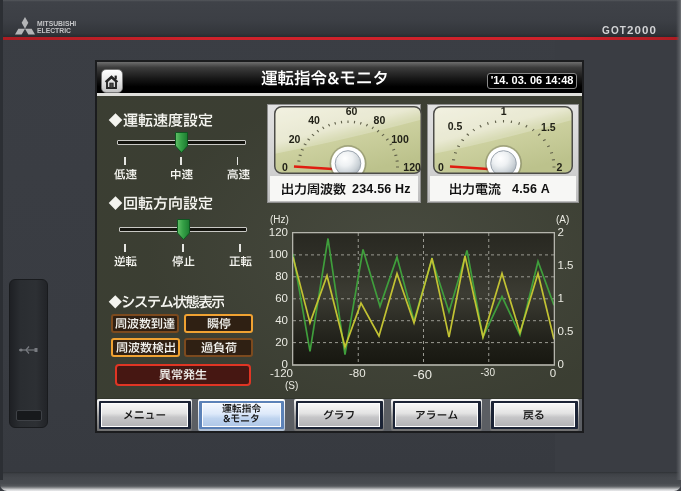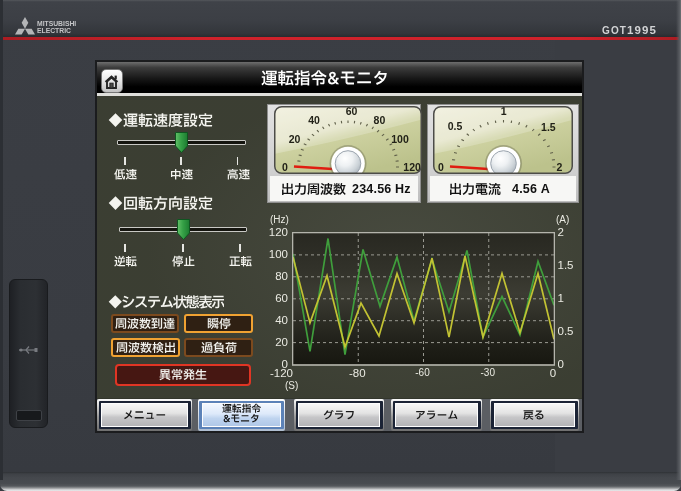--- a/index.html
+++ b/index.html
@@ -10,21 +10,21 @@
 <div id="device">
 <div class="abs" style="left:0;top:0;width:681px;height:37px;background:linear-gradient(180deg,#54575c 0%,#3f4248 5%,#3c3f45 55%,#33363b 90%,#282b2f 100%)"></div>
 <div class="abs" style="left:0;top:37px;width:681px;height:2.5px;background:linear-gradient(90deg,#aa1c22,#cf222b 30%,#cf222b 85%,#aa1c22)"></div>
 <div class="abs" style="left:0;top:472px;width:681px;height:19px;background:linear-gradient(180deg,#2e3135 0%,#3e4146 10%,#45484d 30%,#484b50 60%,#55585c 74%,#909295 84%,#d4d5d7 93%,#e8e9eb 100%);border-radius:0 0 7px 7px"></div>
 <div class="abs" style="left:0;top:0;width:2.5px;height:480px;background:#2c2f34"></div>
 <div class="abs" style="left:676px;top:0;width:5px;height:480px;background:linear-gradient(90deg,rgba(70,73,78,0),#595c61 70%,#6e7175)"></div>
 <svg class="abs" style="left:14.5px;top:15.5px" width="20" height="19.5" viewBox="0 0 348 301.4">
       <path d="M173.9,0l-58,100.4L174,200.9l58-100.4L173.9,0z M0,301.4l58-100.4h116l-58,100.4H0z M231.9,301.4l-58-100.4h116l58,100.4H231.9z" fill="#b4b5b7"></path>
     </svg>
 <div class="abs" style="left:37px;top:19.5px;font-size:7.9px;font-weight:bold;color:#c4c5c7;letter-spacing:0;line-height:7.9px;transform:scaleX(0.86);transform-origin:0 0">MITSUBISHI<br>ELECTRIC</div>
-<div class="abs" style="left:602px;top:24px;font-size:10px;font-weight:bold;color:#d2d3d5;letter-spacing:1.1px">GOT<span style="font-size:11.5px">1995</span></div>
+<div class="abs" style="left:602px;top:24px;font-size:10px;font-weight:bold;color:#d2d3d5;letter-spacing:1.1px">GOT<span style="font-size:11.5px">2000</span></div>
 <div class="abs" style="left:9px;top:279px;width:37px;height:147px;background:linear-gradient(90deg,#1e2024,#2a2d31 28%,#2d3034 70%,#222428);border-radius:6px;border:1px solid #191b1e">
 <svg class="abs" style="left:7px;top:63px" width="22" height="14" viewBox="0 0 20 14">
         <g stroke="#787b80" stroke-width="1.2" fill="none">
           <line x1="1" y1="7" x2="17" y2="7"></line>
           <line x1="8" y1="7" x2="11" y2="3.5"></line>
           <line x1="8" y1="7" x2="11" y2="10.5"></line>
         </g>
         <circle cx="3" cy="7" r="1.6" fill="#787b80"></circle>
         <rect x="16.5" y="5" width="3" height="4" fill="#787b80"></rect>
       </svg>
@@ -40,20 +40,21 @@
 <path d="M7.5 2.2 L14.2 8.2 L13 9.6 L7.5 4.7 L2 9.6 L0.8 8.2 Z" fill="#252525"></path>
 <rect x="10.6" y="2.6" width="2.2" height="3.6" fill="#252525"></rect>
 <path d="M3 8.5 L7.5 4.5 L12 8.5 V15 H3 Z" fill="none" stroke="#252525" stroke-width="1.9"></path>
 <rect x="5.9" y="10.2" width="3.2" height="4.8" fill="#4a4a48"></rect>
 <rect x="5.9" y="10.2" width="3.2" height="4.8" fill="none" stroke="#252525" stroke-width="1"></rect>
 </svg>
 </div>
 <svg style="position:absolute;left:164.1px;top:6.9px;" width="127.9" height="21.4" viewBox="0 0 127.9 21.4">
         <path transform="translate(0,15.18)" d="M3.333 -9.2235Q2.244 -11.1045 0.8250000000000001 -12.688500000000001L2.2275 -13.728000000000002Q3.6465 -12.1605 4.785 -10.263ZM9.504000000000001 -9.6525H6.1215V-10.296000000000001H4.95V-13.398000000000001H15.7245V-10.296000000000001H14.602500000000001V-9.6525H11.055V-8.9925H15.015V-4.0095H11.055V-3.2835H15.7245V-1.947H11.121V-0.9405H9.438V-1.947H5.0655V-3.2835H9.504000000000001V-4.0095H5.6595V-8.9925H9.504000000000001ZM14.041500000000001 -10.989V-11.979000000000001H6.5835V-10.989H9.471V-11.649000000000001H11.088000000000001V-10.989ZM16.038 -0.6435000000000001 15.7575 0.99H7.705500000000001Q5.5440000000000005 0.99 4.47975 0.32175Q3.4155 -0.34650000000000003 3.366 -1.5345H3.2175000000000002Q3.201 -0.528 2.66475 0.12375000000000003Q2.1285000000000003 0.7755000000000001 1.056 1.221L0.495 -0.47850000000000004Q1.221 -0.759 1.62525 -1.0642500000000001Q2.0295 -1.3695000000000002 2.2110000000000003 -1.8232500000000003Q2.3925 -2.277 2.3925 -3.003V-6.319500000000001H0.726V-7.953H4.125V-2.9865Q4.125 -1.7655 5.016 -1.2045000000000001Q5.907 -0.6435000000000001 7.705500000000001 -0.6435000000000001ZM9.504000000000001 -7.0785V-7.8045H7.2765V-7.0785ZM13.365 -7.0785V-7.8045H11.055V-7.0785ZM7.2765 -5.973V-5.214H9.504000000000001V-5.973ZM11.055 -5.973V-5.214H13.365V-5.973Z M21.5985 -2.2935000000000003H24.5685V-0.792H21.5985V1.3035H20.014499999999998V-0.792H17.110500000000002V-2.2935000000000003H20.014499999999998V-3.399H17.49V-9.9495H20.014499999999998V-10.9395H17.16V-12.408000000000001H20.014499999999998V-13.8435H21.5985V-12.408000000000001H24.486V-10.9395H21.5985V-9.9495H24.123V-3.399H21.5985ZM25.2285 -13.101H31.68V-11.4345H25.2285ZM20.097 -8.6295H18.9585V-7.359H20.097ZM22.6875 -7.359V-8.6295H21.483V-7.359ZM30.9705 1.2870000000000001Q30.9045 1.0395 30.640500000000003 0.0825Q28.116 0.6435000000000001 24.436500000000002 1.0725L24.1725 -0.7095L24.552 -0.7425Q25.014000000000003 -0.7755000000000001 25.261499999999998 -0.8085Q26.0865 -3.9765 26.631 -6.930000000000001H24.651V-8.6295H32.2575V-6.930000000000001H28.347Q27.7035 -3.6630000000000003 27.060000000000002 -0.99Q28.5945 -1.1715 30.195 -1.419Q29.6175 -3.399 29.073 -4.785L30.5745 -5.412Q31.614 -2.7885 32.554500000000004 0.6435000000000001ZM18.9585 -6.0555V-4.752000000000001H20.097V-6.0555ZM21.483 -6.0555V-4.752000000000001H22.6875V-6.0555Z M39.336 -5.4285000000000005Q38.4945 -5.0985000000000005 37.455 -4.7685V-0.5940000000000001Q37.455 0.34650000000000003 37.092 0.71775Q36.729 1.089 35.772 1.089H34.3365L33.8415 -0.66H35.805V-4.29Q34.8975 -4.0425 33.7755 -3.8280000000000003L33.528 -5.511Q34.7985 -5.758500000000001 35.805 -6.0225V-9.471H33.7425V-11.121H35.805V-13.8435H37.455V-11.121H39.1545V-9.471H37.455V-6.468Q38.577 -6.831 39.1215 -7.029ZM47.124 -10.989 48.708 -10.56V-9.3225Q48.708 -8.448 48.336749999999995 -8.085Q47.9655 -7.722 47.025 -7.722H41.547Q40.5405 -7.722 40.128 -8.134500000000001Q39.7155 -8.547 39.7155 -9.5535V-13.8435H41.4315V-12.177000000000001Q45.0615 -12.5565 47.6025 -13.365L48.444 -11.9625Q45.408 -11.1045 41.4315 -10.659V-9.8505Q41.4315 -9.4875 41.53875 -9.38025Q41.646 -9.273 42.009 -9.273H47.124ZM41.481 1.3035H39.8475V-6.6825H48.213V1.3035H46.5465V0.5115000000000001H41.481ZM46.5465 -3.8445V-5.197500000000001H41.481V-3.8445ZM41.481 -2.442V-0.9735H46.5465V-2.442Z M58.674 -13.8435Q59.3835 -12.375 60.9675 -11.121Q62.551500000000004 -9.867 65.62049999999999 -8.3985L64.6965 -6.7485Q62.6835 -7.755000000000001 61.479 -8.514000000000001V-7.4910000000000005H54.021V-8.58Q52.8 -7.755000000000001 50.82 -6.7485L49.8795 -8.415000000000001Q52.8825 -9.834 54.35925 -11.07975Q55.836 -12.3255 56.562 -13.8435ZM60.5385 -9.1575Q59.3175 -10.0485 58.6245 -10.9725Q57.9315 -11.896500000000001 57.7005 -12.969000000000001H57.5355Q57.3045 -11.88 56.65275 -10.96425Q56.001 -10.0485 54.8295 -9.1575ZM51.447 -4.29V-5.9565H63.5415V-1.617Q63.5415 -0.6105 63.12075 -0.23925000000000002Q62.7 0.132 61.6605 0.132H59.4L58.9215 -1.5675000000000001H61.792500000000004V-4.29H57.42V1.3035H55.5885V-4.29Z M67.023 -3.1515Q67.023 -4.3395 67.65825 -5.10675Q68.2935 -5.8740000000000006 69.465 -6.534000000000001Q68.112 -8.0355 68.112 -9.405000000000001Q68.112 -10.2135 68.53275 -10.8735Q68.9535 -11.5335 69.73725 -11.92125Q70.521 -12.309000000000001 71.544 -12.309000000000001Q72.9795 -12.309000000000001 73.887 -11.574750000000002Q74.7945 -10.8405 74.7945 -9.603Q74.7945 -8.5305 74.1345 -7.77975Q73.4745 -7.029 72.2535 -6.319500000000001L74.4645 -3.927Q74.8935 -5.082 74.976 -6.5505H77.6655V-4.785H76.527Q76.2465 -3.5145 75.7185 -2.5740000000000003L78.111 0.0H75.5205L74.44800000000001 -1.155Q73.821 -0.561 72.99600000000001 -0.17325000000000002Q72.171 0.21450000000000002 70.9665 0.21450000000000002Q69.729 0.21450000000000002 68.838 -0.22275Q67.947 -0.66 67.485 -1.4272500000000001Q67.023 -2.1945 67.023 -3.1515ZM72.7815 -9.355500000000001V-9.471Q72.7815 -10.015500000000001 72.41024999999999 -10.337250000000001Q72.039 -10.659 71.478 -10.659Q70.884 -10.659 70.50450000000001 -10.3125Q70.125 -9.966000000000001 70.125 -9.4215V-9.2895Q70.125 -8.91 70.3725 -8.505749999999999Q70.62 -8.1015 71.1975 -7.458Q71.9565 -7.9035 72.369 -8.349Q72.7815 -8.794500000000001 72.7815 -9.355500000000001ZM73.3425 -2.3595 70.521 -5.3955Q69.8445 -4.9995 69.50625 -4.570500000000001Q69.168 -4.141500000000001 69.168 -3.498V-3.3000000000000003Q69.168 -2.508 69.72075000000001 -2.03775Q70.2735 -1.5675000000000001 71.247 -1.5675000000000001Q72.501 -1.5675000000000001 73.3425 -2.3595Z M93.489 -5.8905H86.46000000000001V-2.7555Q86.46000000000001 -2.112 86.7405 -1.8315000000000001Q87.021 -1.5510000000000002 87.6315 -1.5510000000000002H92.994V0.3135H87.74700000000001Q86.55900000000001 0.3135 85.85775000000001 0.016499999999999987Q85.15650000000001 -0.2805 84.83475000000001 -0.9405Q84.513 -1.6005 84.513 -2.7390000000000003V-5.8905H79.72800000000001V-7.7385H84.513V-10.7085H80.718V-12.5565H92.334V-10.7085H86.46000000000001V-7.7385H93.489Z M108.85050000000001 -9.636000000000001H97.3665V-11.5995H108.85050000000001ZM109.989 -0.8580000000000001H96.22800000000001V-2.8215000000000003H109.989Z M125.8455 -11.253Q125.64750000000001 -6.666 123.06525 -3.5722500000000004Q120.483 -0.47850000000000004 115.91250000000001 0.726L115.00500000000001 -1.1055000000000001Q118.4865 -2.013 120.5985 -3.8445Q118.86600000000001 -5.2635000000000005 117.16650000000001 -6.4350000000000005L118.3545 -7.821000000000001Q120.03750000000001 -6.699000000000001 121.91850000000001 -5.247Q123.25500000000001 -7.0125 123.7335 -9.454500000000001H118.04100000000001Q117.31500000000001 -8.3655 116.43225000000001 -7.4415000000000004Q115.54950000000001 -6.5175 114.24600000000001 -5.5605L112.992 -7.144500000000001Q114.75750000000001 -8.382 115.95375000000001 -9.94125Q117.15 -11.5005 117.909 -13.4145L119.8065 -12.8865Q119.427 -11.9295 119.04750000000001 -11.253Z" fill="#ffffff"></path>
       </svg>
+<div class="abs" style="left:390px;top:11px;width:90px;height:16px;background:#000;border:1px solid #8a8a8a;border-radius:3px;box-sizing:border-box;color:#fff;font-size:11px;font-weight:bold;text-align:center;line-height:13.5px;white-space:nowrap">'14. 03. 06 14:48</div>
 <svg style="position:absolute;left:11.0px;top:50.0px;" width="105.0" height="19.5" viewBox="0 0 105.0 19.5">
         <path transform="translate(0,13.80)" d="M0.705 -5.7 7.5 -12.495 14.295 -5.7 7.5 1.095Z M18.03 -8.385Q17.04 -10.094999999999999 15.75 -11.535L17.025 -12.48Q18.315 -11.055 19.35 -9.33ZM23.64 -8.775H20.564999999999998V-9.36H19.5V-12.18H29.295V-9.36H28.275V-8.775H25.049999999999997V-8.174999999999999H28.65V-3.645H25.049999999999997V-2.985H29.295V-1.77H25.11V-0.855H23.58V-1.77H19.605V-2.985H23.64V-3.645H20.145V-8.174999999999999H23.64ZM27.765 -9.99V-10.889999999999999H20.985V-9.99H23.61V-10.59H25.08V-9.99ZM29.58 -0.585 29.325 0.8999999999999999H22.005Q20.04 0.8999999999999999 19.072499999999998 0.2925Q18.105 -0.315 18.06 -1.395H17.925Q17.91 -0.48 17.4225 0.11249999999999999Q16.935 0.705 15.96 1.1099999999999999L15.45 -0.435Q16.11 -0.69 16.4775 -0.9674999999999999Q16.845 -1.2449999999999999 17.009999999999998 -1.6574999999999998Q17.175 -2.07 17.175 -2.73V-5.745H15.66V-7.2299999999999995H18.75V-2.715Q18.75 -1.605 19.560000000000002 -1.095Q20.37 -0.585 22.005 -0.585ZM23.64 -6.435V-7.095H21.615V-6.435ZM27.15 -6.435V-7.095H25.049999999999997V-6.435ZM21.615 -5.43V-4.74H23.64V-5.43ZM25.049999999999997 -5.43V-4.74H27.15V-5.43Z M34.635 -2.085H37.335V-0.72H34.635V1.185H33.195V-0.72H30.555V-2.085H33.195V-3.09H30.9V-9.045H33.195V-9.945H30.6V-11.28H33.195V-12.584999999999999H34.635V-11.28H37.26V-9.945H34.635V-9.045H36.93V-3.09H34.635ZM37.935 -11.91H43.8V-10.395H37.935ZM33.27 -7.845H32.235V-6.6899999999999995H33.27ZM35.625 -6.6899999999999995V-7.845H34.53V-6.6899999999999995ZM43.155 1.17Q43.095 0.945 42.855 0.075Q40.56 0.585 37.215 0.975L36.975 -0.645L37.32 -0.6749999999999999Q37.74 -0.705 37.965 -0.735Q38.715 -3.6149999999999998 39.21 -6.3H37.41V-7.845H44.325V-6.3H40.769999999999996Q40.185 -3.33 39.6 -0.8999999999999999Q40.995 -1.065 42.45 -1.29Q41.925 -3.09 41.43 -4.35L42.795 -4.92Q43.74 -2.5349999999999997 44.595 0.585ZM32.235 -5.505V-4.32H33.27V-5.505ZM34.53 -5.505V-4.32H35.625V-5.505Z M49.695 -2.6399999999999997Q51.12 -3.4499999999999997 51.87 -4.005Q52.62 -4.56 53.01 -5.13H50.22V-9.195H53.715V-9.975H49.769999999999996V-11.415H53.67V-12.629999999999999H55.29V-11.415H59.34V-9.975H55.245V-9.195H58.875V-5.13H55.95Q56.37 -4.53 57.19499999999999 -3.9450000000000003Q58.019999999999996 -3.36 59.55 -2.55L58.83 -1.2149999999999999Q57.285 -2.07 56.4225 -2.8575Q55.56 -3.645 55.394999999999996 -4.56H55.26V-1.095H53.7V-4.56H53.565Q53.415 -3.675 52.605000000000004 -2.88Q51.795 -2.085 50.43 -1.29ZM48.39 -8.37Q47.22 -10.08 45.84 -11.459999999999999L47.07 -12.495Q48.465 -11.115 49.665 -9.405ZM53.715 -7.875H51.795V-6.42H53.715ZM57.3 -6.42V-7.875H55.245V-6.42ZM59.58 -0.645 59.325 0.885H52.185Q50.22 0.885 49.26 0.27Q48.3 -0.345 48.24 -1.4549999999999998H48.105Q48.09 -0.51 47.572500000000005 0.0675Q47.055 0.645 45.99 1.095L45.465 -0.46499999999999997Q46.17 -0.735 46.5675 -1.0125Q46.965 -1.29 47.1525 -1.7025Q47.34 -2.1149999999999998 47.34 -2.76V-5.715H45.72V-7.26H48.96V-2.745Q48.96 -1.65 49.7625 -1.1475Q50.565 -0.645 52.2 -0.645Z M68.82 -11.684999999999999H74.37V-10.29H63.135V-7.035Q63.135 -1.6199999999999999 61.725 1.26L60.42 0.045Q61.005 -1.185 61.2675 -3.0Q61.53 -4.8149999999999995 61.53 -7.185V-11.684999999999999H67.02V-12.66H68.82ZM65.4 -8.82V-9.93H66.96V-8.82H70.425V-9.93H72.0V-8.82H74.34V-7.5H72.0V-5.145H65.4V-7.5H63.495V-8.82ZM70.425 -6.39V-7.56H66.96V-6.39ZM73.095 -3.36Q72.135 -1.905 70.47 -0.8999999999999999Q72.15 -0.435 74.355 -0.18L73.875 1.2Q70.83 0.825 68.655 -0.03Q66.465 0.855 63.27 1.2149999999999999L62.85 -0.105Q65.085 -0.315 66.87 -0.84Q65.73 -1.4549999999999998 64.74 -2.205L65.835 -3.165Q67.155 -2.175 68.67 -1.53Q70.11 -2.205 70.995 -3.165H63.705V-4.4399999999999995H73.095Z M76.14 -12.225H80.865V-10.889999999999999H76.14ZM84.135 -10.305Q84.135 -8.805 83.655 -7.852499999999999Q83.175 -6.8999999999999995 82.305 -6.18L81.465 -7.515Q81.975 -7.949999999999999 82.2525 -8.34Q82.53 -8.73 82.65 -9.27Q82.77 -9.81 82.77 -10.695V-12.225H87.27V-8.565Q87.27 -8.295 87.3375 -8.219999999999999Q87.405 -8.145 87.63 -8.145H88.035V-10.245L89.205 -9.78V-8.235Q89.205 -7.455 88.965 -7.125Q88.725 -6.795 88.02 -6.795H87.345Q86.76 -6.795 86.4525 -6.922499999999999Q86.145 -7.05 86.0175 -7.3725Q85.89 -7.694999999999999 85.89 -8.295V-10.86H84.135ZM75.615 -10.11H81.3V-8.715H75.615ZM76.23 -7.965H80.79V-6.614999999999999H76.23ZM88.635 1.26Q86.715 0.46499999999999997 85.365 -0.585Q83.955 0.51 81.885 1.275L81.255 -0.16499999999999998Q82.95 -0.735 84.18 -1.605Q83.295 -2.445 82.245 -3.78L83.355 -4.62H81.87V-6.015H88.425V-4.859999999999999Q87.855 -3.03 86.52 -1.6199999999999999Q87.705 -0.7949999999999999 89.235 -0.21ZM80.79 -4.53H76.23V-5.88H80.79ZM83.43 -4.62Q84.36 -3.435 85.335 -2.565Q86.28 -3.48 86.76 -4.62ZM77.535 1.185H76.125V-3.78H80.895V0.585H77.535ZM79.515 -2.4899999999999998H77.535V-0.735H79.515Z M104.19 -0.75 103.98 0.69H98.76Q96.36 0.69 95.16 -0.10499999999999998Q93.96 -0.8999999999999999 93.81 -2.8049999999999997H93.675Q93.615 -1.9349999999999998 93.4125 -1.3275Q93.21 -0.72 92.78999999999999 -0.20249999999999999Q92.37 0.315 91.62 0.9299999999999999L90.66 -0.46499999999999997Q91.59 -1.17 92.0625 -1.7474999999999998Q92.535 -2.3249999999999997 92.715 -3.0374999999999996Q92.895 -3.75 92.895 -4.905V-5.805H94.575V-4.875Q94.575 -3.21 95.1225 -2.2649999999999997Q95.67 -1.3199999999999998 96.825 -0.975V-6.825H92.07V-7.8149999999999995H90.885V-11.174999999999999H96.57V-12.6H98.19V-11.174999999999999H104.13V-7.8149999999999995H102.93V-6.825H98.43V-4.905H103.125V-3.48H98.43V-0.75H98.64ZM102.525 -8.28V-9.705H92.46V-8.28Z" fill="#f4f4ef"></path>
       </svg>
 <div style="position:absolute;left:20px;top:77.5px;width:127px;height:3.5px;background:#15150f;border:1px solid #c8c8c4;border-radius:1px"></div>
       <svg style="position:absolute;left:77.5px;top:70.0px" width="13" height="21" viewBox="0 0 13 21">
         <defs>
           <linearGradient id="hg181139" x1="0" y1="0" x2="1" y2="0">
             <stop offset="0" stop-color="#63c068"></stop>
             <stop offset="0.45" stop-color="#35a046"></stop>
             <stop offset="1" stop-color="#1d7c31"></stop>
@@ -287,21 +288,21 @@
 <div class="abs" style="left:165px;top:207.83333333333337px;width:26px;text-align:right;font-size:11.5px;color:#eaeae2">80</div>
 <div class="abs" style="left:165px;top:185.91666666666666px;width:26px;text-align:right;font-size:11.5px;color:#eaeae2">100</div>
 <div class="abs" style="left:165px;top:164.0px;width:26px;text-align:right;font-size:11.5px;color:#eaeae2">120</div>
 <div class="abs" style="left:460.5px;top:295.5px;font-size:11.5px;color:#eaeae2">0</div>
 <div class="abs" style="left:460.5px;top:262.625px;font-size:11.5px;color:#eaeae2">0.5</div>
 <div class="abs" style="left:460.5px;top:229.75px;font-size:11.5px;color:#eaeae2">1</div>
 <div class="abs" style="left:460.5px;top:196.875px;font-size:11.5px;color:#eaeae2">1.5</div>
 <div class="abs" style="left:460.5px;top:164.0px;font-size:11.5px;color:#eaeae2">2</div>
 <div class="abs" style="left:173px;top:304.5px;width:44px;text-align:left;font-size:11.5px;color:#eaeae2">-120</div>
 <div class="abs" style="left:238.25px;top:304.5px;width:44px;text-align:center;font-size:11.5px;color:#eaeae2">-80</div>
-<div class="abs" style="left:303.5px;top:304.5px;width:44px;text-align:center;font-size:10px;color:#eaeae2">-60</div>
+<div class="abs" style="left:303.5px;top:304.5px;width:44px;text-align:center;font-size:13px;color:#eaeae2">-60</div>
 <div class="abs" style="left:368.75px;top:304.5px;width:44px;text-align:center;font-size:10px;color:#eaeae2">-30</div>
 <div class="abs" style="left:434px;top:304.5px;width:44px;text-align:center;font-size:11.5px;color:#eaeae2">0</div>
 <div class="abs" style="left:188px;top:317.5px;font-size:10px;color:#eaeae2">(S)</div>
 <div style="position:absolute;left:0px;top:337px;width:95px;height:31.5px;background:linear-gradient(180deg,#fbfbfb,#9a9a9a 55%,#6f6f6f);border-radius:2px;padding:1.5px;box-sizing:border-box">
         <div style="width:100%;height:100%;background:#1b2335;padding:2.5px;box-sizing:border-box;border-radius:1px">
           <div style="width:100%;height:100%;background:linear-gradient(180deg,#f6f6f6 0%,#e3e3e3 42%,#c6c6c8 60%,#b3b3b6 100%);border:1px solid #fdfdfd;box-sizing:border-box"></div>
         </div>
       </div>
 <div style="position:absolute;left:100.5px;top:337px;width:87.5px;height:31.5px;background:linear-gradient(180deg,#ffffff,#aebdd0);border-radius:2px;padding:1.5px;box-sizing:border-box">
         <div style="width:100%;height:100%;background:#5c82b8;padding:2.5px;box-sizing:border-box;border-radius:1px">

